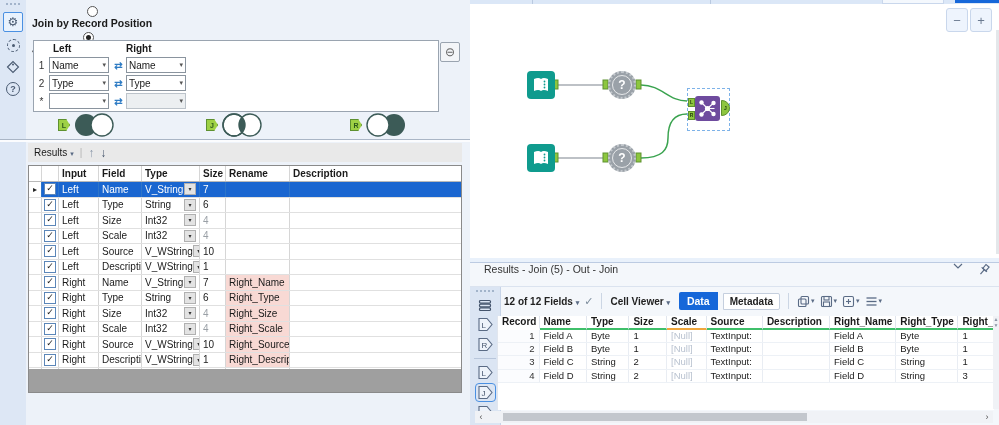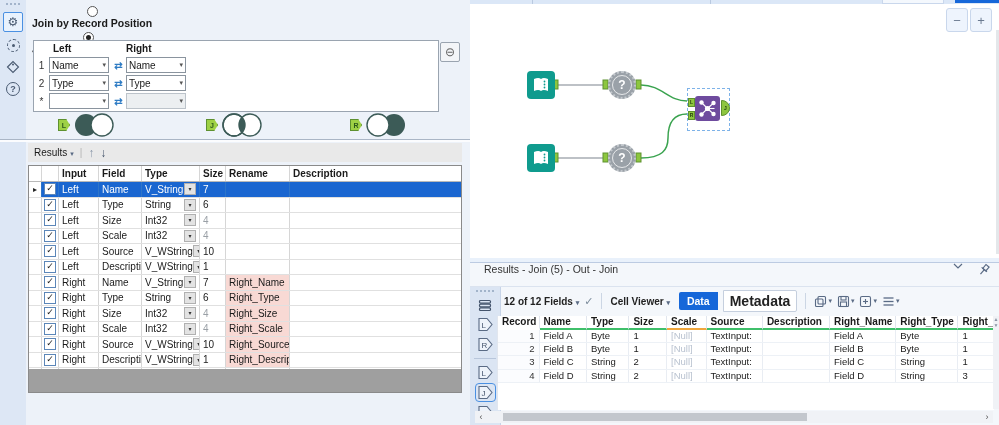--- a/index.html
+++ b/index.html
@@ -84,21 +84,21 @@
   .strip-icon{display:flex;justify-content:center;margin:3px 0;}
   .anchor{display:flex;justify-content:center;margin:5px 0;}
   .anchor.selbox svg{outline:1.5px solid #4a90e2;outline-offset:1px;border-radius:2px;}
   .strip-div{height:1px;background:#b8c6db;margin:6px 4px;}
   .res-toolbar{position:absolute;left:30px;top:24px;right:0;height:28px;display:flex;align-items:center;gap:5px;padding-left:4px;color:#222;}
   .caret{font-size:7px;color:#5a6b85;}
   .tb-sep{width:1px;height:16px;background:#ccd6e4;margin:0 3px;}
   .tb-check{color:#7a8a9a;font-size:11px;}
   .search{width:146px;height:19px;border:1px solid #c5cfde;border-radius:3px;background:#fff;display:flex;align-items:center;gap:5px;padding:0 6px;color:#9aa5b5;margin-left:26px;box-sizing:border-box;}
   .btn-data{background:#1667d9;color:#fff;font-weight:600;padding:3px 8px;border-radius:2px 0 0 2px;font-size:10.5px;margin-left:4px;}
-  .btn-meta{background:#fff;border:1px solid #c5cfde;color:#222;font-weight:600;padding:2px 6px;border-radius:0 2px 2px 0;font-size:14px;}
+  .btn-meta{background:#fff;border:1px solid #c5cfde;color:#222;font-weight:600;padding:2px 6px;border-radius:0 2px 2px 0;font-size:10px;}
   .icon-grp{display:flex;align-items:center;gap:1px;color:#5a6b85;}
   .res-table{position:absolute;left:27px;top:53px;width:496px;bottom:15px;background:#fff;overflow:hidden;border-left:1px solid #e1e6ee;}
   .rt-head{display:flex;height:14px;font-weight:700;background:#fff;}
   .rt-head .hc{box-sizing:border-box;padding:0 4px;overflow:hidden;white-space:nowrap;border-right:1px solid #e1e6ee;border-bottom:2px solid transparent;line-height:12px;}
   .u-green{border-bottom-color:#3fbf6a!important;} .u-orange{border-bottom-color:#f0a63c!important;} 
   .rt-row{display:flex;height:12.2px;line-height:12px;border-bottom:1px solid #edf1f6;background:#fff;font-size:9.5px;}
   .rt-row .tc{box-sizing:border-box;padding:0 4px;overflow:hidden;white-space:nowrap;border-right:1px solid #e9edf3;}
   .tc.rec{text-align:right;color:#333;background:#fbfcfe;}
   .tc.nul{color:#b9c2d0;}
   .hscroll{position:absolute;left:5px;right:6px;bottom:2px;height:12px;background:#f0f2f6;display:flex;align-items:center;color:#555;font-size:9px;}

